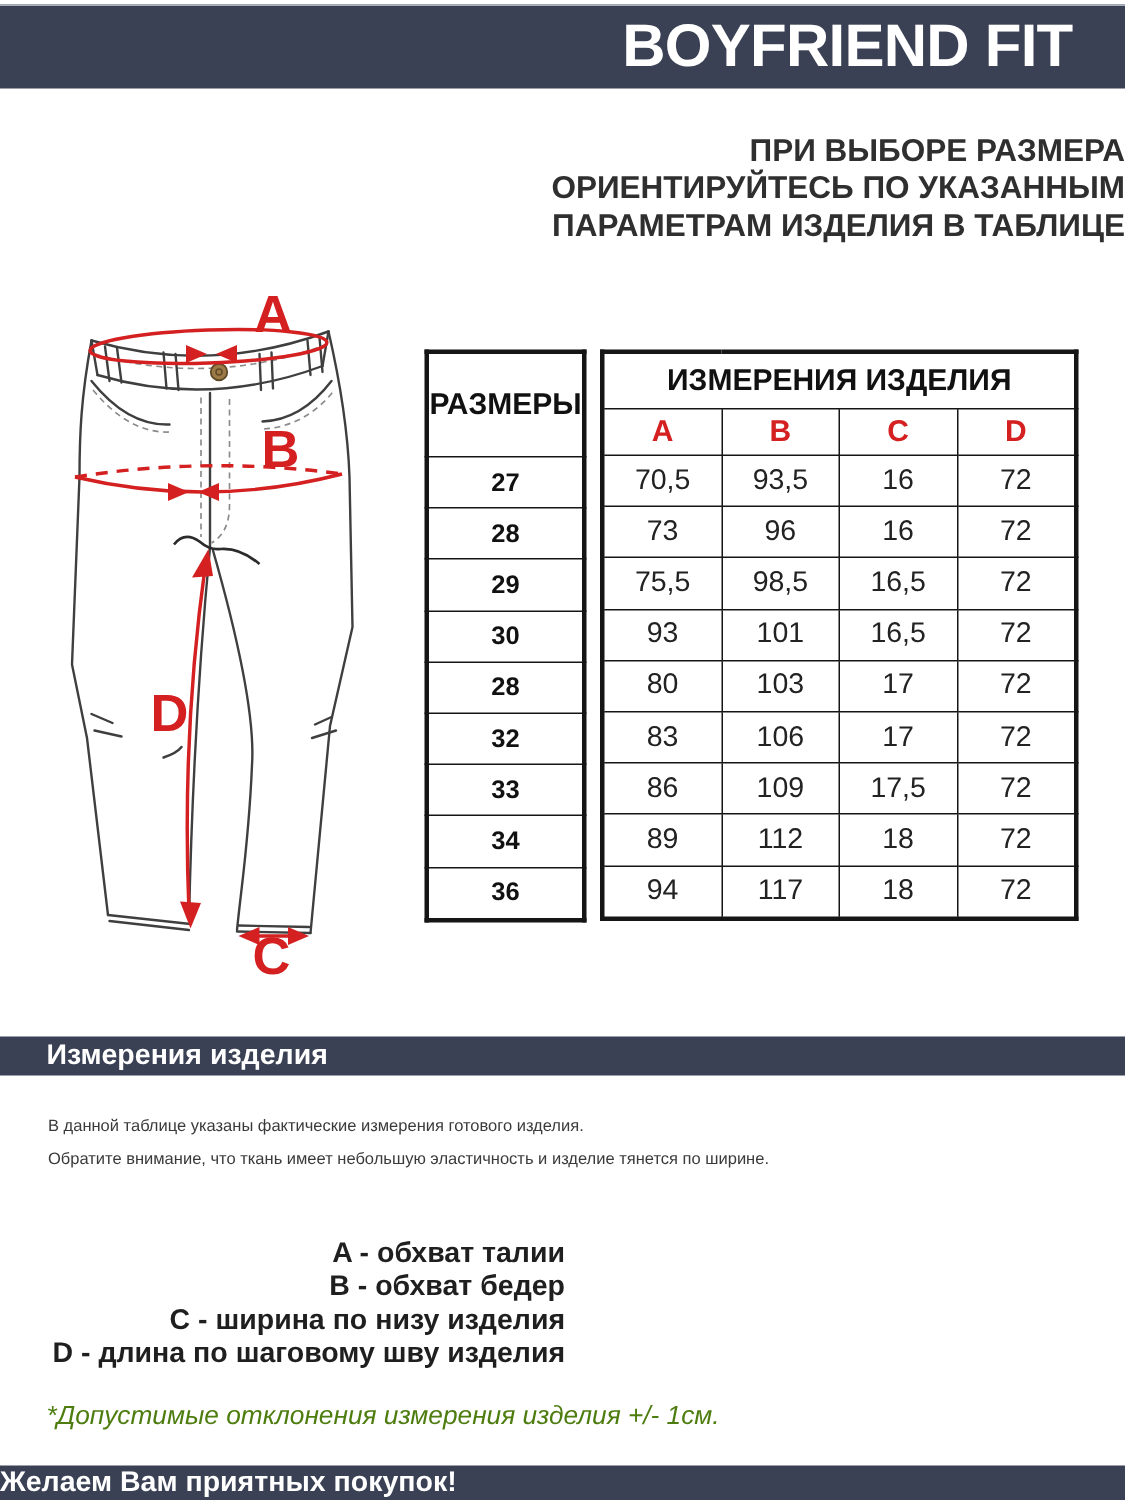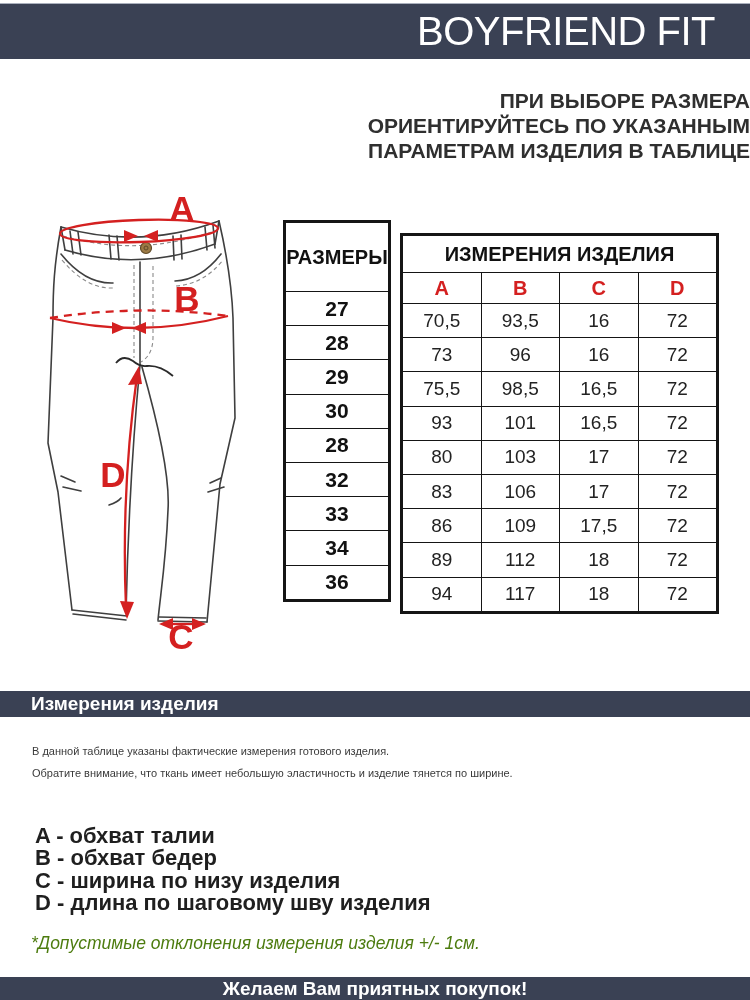--- a/index.html
+++ b/index.html
@@ -2,49 +2,49 @@
 <html><head>
 <meta charset="utf-8">
 <style>
   html,body{margin:0;padding:0;}
   body{
     width:750px;height:1000px;position:relative;overflow:hidden;
     background:#ffffff;font-family:"Liberation Sans",sans-serif;color:#222;
   }
   
   .topbar{position:absolute;left:0;top:3px;width:750px;height:55px;background:#3a4154;border-top:1px solid #aab0bd;}
-  .topbar .brand{position:absolute;right:35px;top:0;line-height:55px;font-size:40px;font-weight:normal;color:#ffffff;letter-spacing:-0.5px;}
+  .topbar .brand{position:absolute;right:35px;top:0;line-height:55px;font-size:40px;font-weight:bold;color:#ffffff;letter-spacing:-0.5px;}
   
   .intro{position:absolute;left:0;top:88px;width:750px;text-align:right;
          font-size:21px;font-weight:bold;line-height:25px;color:#2f2f2f;}
   
   .jeans{position:absolute;left:25px;top:190px;width:260px;height:480px;}
   
   table{border-collapse:collapse;table-layout:fixed;position:absolute;background:#fff;}
   th,td{border:1.6px solid #151515;text-align:center;vertical-align:middle;padding:0;}
   table{border:3px solid #151515;}
-  .sizes-table{left:283px;top:220px;}
+  .sizes-table{left:283px;top:233px;}
   .sizes-table th{width:102px;height:68px;font-size:20px;font-weight:bold;color:#111;}
-  .sizes-table td{height:33.2px;font-size:21px;font-weight:bold;color:#111;}
+  .sizes-table td{height:33.2px;font-size:17px;font-weight:bold;color:#111;}
   .measures-table{left:400px;top:233px;}
   .measures-table th.main{height:36px;font-size:20px;font-weight:bold;color:#111;}
   .measures-table th.colh{width:77.5px;height:30px;font-size:20px;font-weight:bold;color:#d42020;}
   .measures-table td{height:33.2px;font-size:19px;color:#222;}
   
   .section-bar{position:absolute;left:0;top:691px;width:750px;height:26px;background:#3a4154;}
   .section-bar span{display:block;margin-left:31px;line-height:26px;font-size:19px;font-weight:bold;color:#fff;}
   
   .description{position:absolute;left:32px;top:741px;width:700px;font-size:11px;line-height:21.5px;color:#3a3a3a;}
   .description p{margin:0;}
   
-  .legend{position:absolute;left:35px;top:825px;font-size:22px;font-weight:bold;line-height:22.4px;color:#1f1f1f;}
+  .legend{position:absolute;left:35px;top:825px;font-size:19px;font-weight:bold;line-height:22.4px;color:#1f1f1f;text-align:right;}
   
   .disclaimer{position:absolute;left:31px;top:933px;font-size:17.5px;font-style:italic;color:#4d7c0f;}
   
-  .footer{position:absolute;left:0;top:977px;width:750px;height:23px;background:#3a4154;text-align:center;}
+  .footer{position:absolute;left:0;top:977px;width:750px;height:23px;background:#3a4154;}
   .footer span{line-height:24px;font-size:19px;font-weight:bold;color:#fff;}
   
   .outline{fill:none;stroke:#3f3f3f;stroke-width:1.6;stroke-linecap:round;stroke-linejoin:round;}
   .stitch{fill:none;stroke:#8a8a8a;stroke-width:1.1;stroke-dasharray:4 3;}
   .redline{fill:none;stroke:#d42020;stroke-width:2.3;}
   .reddash{fill:none;stroke:#d42020;stroke-width:2.3;stroke-dasharray:8 6;}
   .redfill{fill:#d42020;stroke:none;}
   .redlabel{fill:#d42020;font-family:"Liberation Sans",sans-serif;font-size:35px;font-weight:bold;}
 </style>
 </head>

